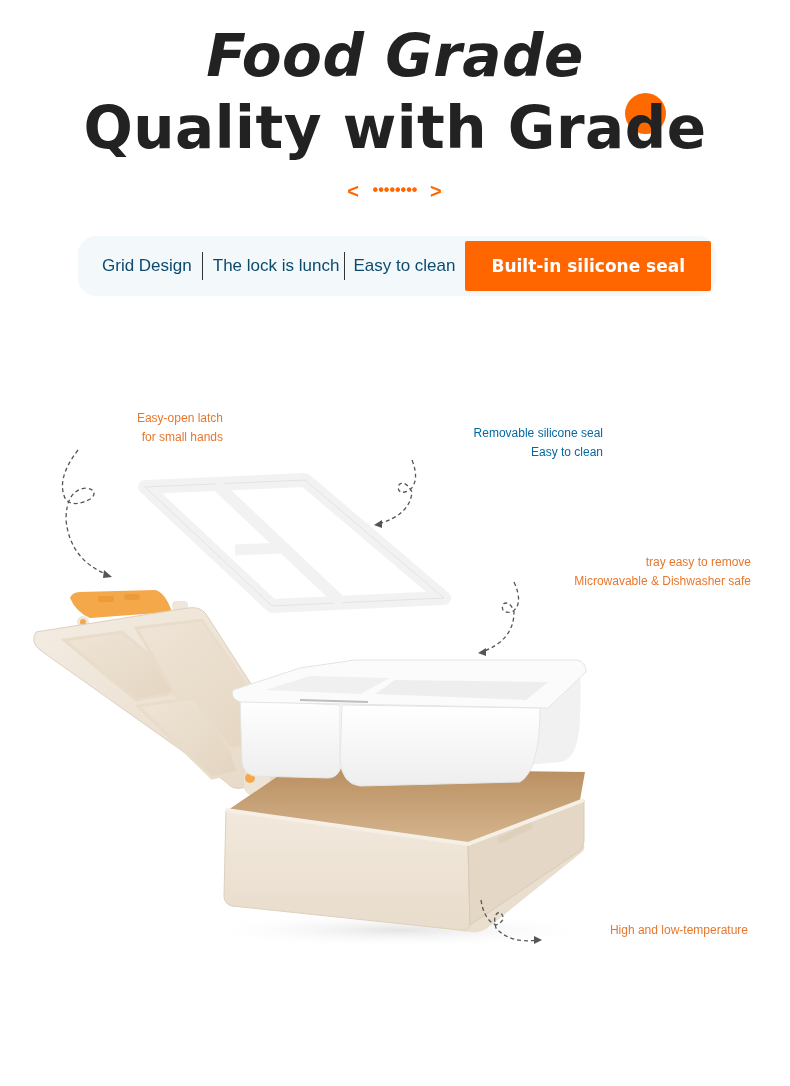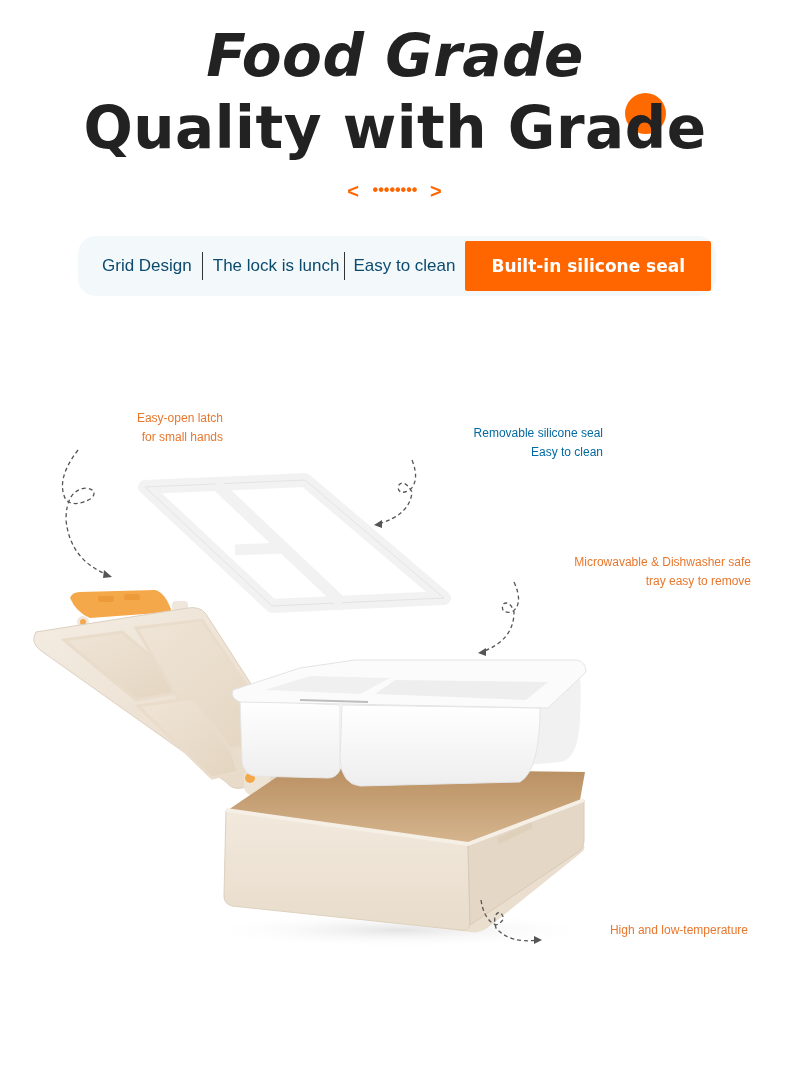--- a/index.html
+++ b/index.html
@@ -72,22 +72,22 @@
 
 <div class="callout" style="left:78px; top:409px; width:145px; color:#e8772e">
   <div>Easy-open latch</div>
   <div>for small hands</div>
 </div>
 <div class="callout" style="left:400px; top:424px; width:203px; color:#0369a1">
   <div>Removable silicone seal</div>
   <div>Easy to clean</div>
 </div>
 <div class="callout" style="left:493px; top:553px; width:258px; color:#e8772e">
+  <div>tray easy to remove</div>
   <div>Microwavable &amp; Dishwasher safe</div>
-  <div>tray easy to remove</div>
 </div>
 <div class="callout" style="left:540px; top:921px; width:208px; color:#e8772e">
   <div>High and low-temperature</div>
 </div>
 
 <svg class="product" viewBox="0 300 790 700" width="790" height="700" xmlns="http://www.w3.org/2000/svg">
   <defs>
     <linearGradient id="lidGrad" x1="0" y1="0" x2="1" y2="1">
       <stop offset="0" stop-color="#f4ede3"></stop>
       <stop offset="1" stop-color="#e6d8c6"></stop>

